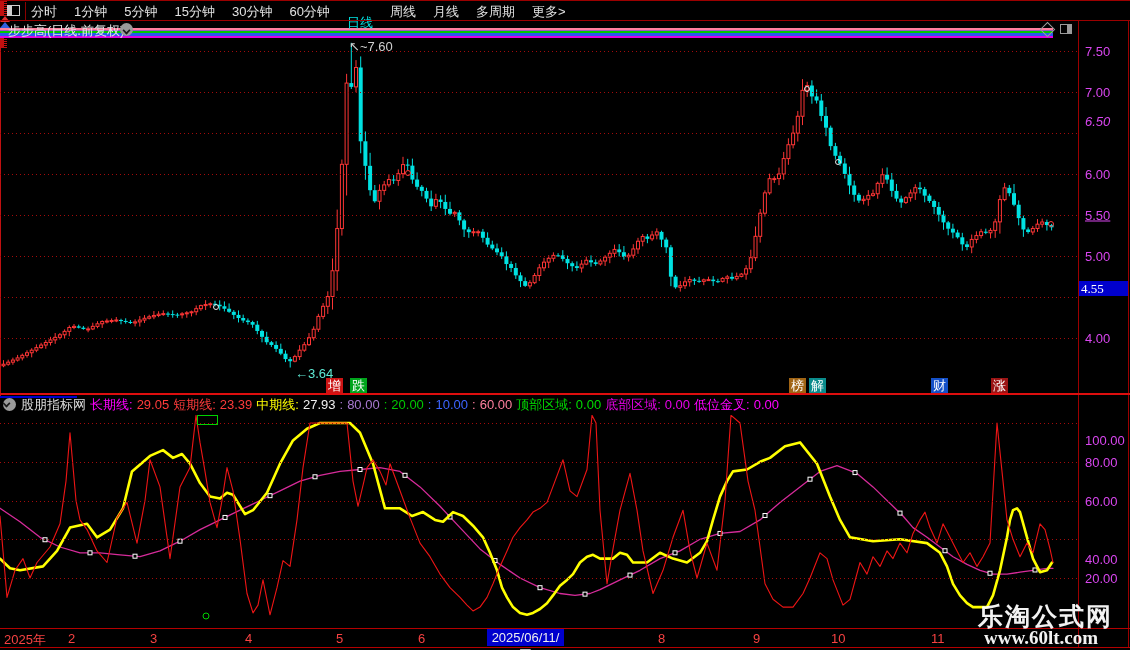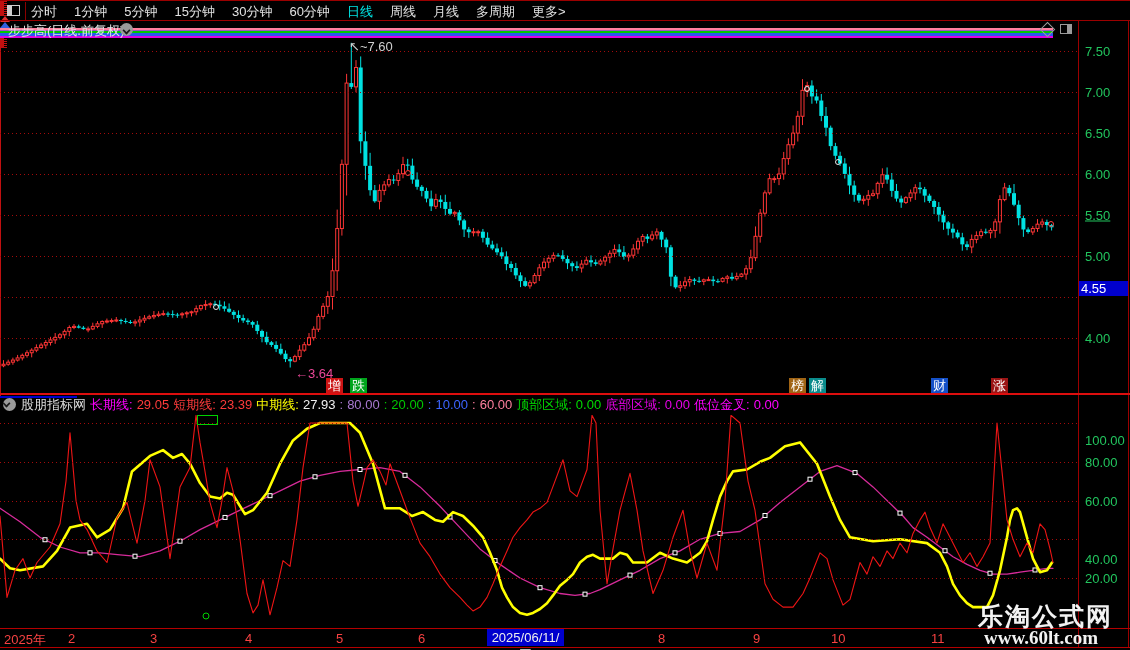--- a/index.html
+++ b/index.html
@@ -4,40 +4,40 @@
 <style>
   html,body{margin:0;padding:0;background:#000;}
   .app{position:relative;width:1130px;height:650px;background:#000;overflow:hidden;
        font-family:"Liberation Sans","DejaVu Sans",sans-serif;cursor:default;}
   .hline{position:absolute;left:0;width:1130px;}
   .vline{position:absolute;}
   
   .menubar{position:absolute;left:0;top:0;width:1130px;height:20px;border-top:1px solid #9b0000;box-sizing:border-box;}
   .menu-items{position:absolute;left:31px;top:1px;display:flex;}
   .menu-item{color:#e2e2e2;font-size:13px;line-height:19px;margin-right:17px;white-space:nowrap;}
-  .menu-item.active{color:#00e5e5;}
+  .menu-item.active{color:#00e5e5;margin-top:11px;}
   .win-icon{position:absolute;left:7px;top:4px;width:13px;height:11px;border:1px solid #cfcfcf;box-sizing:border-box;}
   .win-icon i{position:absolute;left:0;top:0;width:4px;height:9px;background:#cfcfcf;display:block;}
   .btnbar{position:absolute;right:0;top:0;height:20px;display:flex;}
   .tbtn{height:19px;line-height:19px;width:35px;text-align:center;color:#e4e4e4;font-size:12px;
         border-left:1px solid #8b0000;box-sizing:border-box;white-space:nowrap;}
   
   .titlerow{position:absolute;left:0;top:21px;width:1078px;height:16px;}
   .chart-title{position:absolute;left:8px;top:1px;color:#e4e4e4;font-size:13px;}
   .chev-circle{position:absolute;width:13px;height:13px;border-radius:50%;background:#9a9a9a;}
   .chev-circle:after{content:"";position:absolute;left:3px;top:4px;width:5px;height:5px;
       border-right:2px solid #1a1a1a;border-bottom:2px solid #1a1a1a;transform:rotate(45deg) scale(.8);}
   .diamond-icon{position:absolute;width:9px;height:9px;border:1px solid #9a9a9a;transform:rotate(45deg);}
   .panes-icon{position:absolute;width:12px;height:10px;border:1px solid #9a9a9a;box-sizing:border-box;}
   .panes-icon i{position:absolute;right:0;top:0;width:4px;height:8px;background:#9a9a9a;display:block;}
   
   .dotgrid{position:absolute;height:1px;background-image:repeating-linear-gradient(90deg,#a30b0b 0 1px,transparent 1px 4px);}
-  .axis-label{position:absolute;left:1085px;color:#22c55e;font-size:13px;transform:translateY(-50%);white-space:nowrap;}
+  .axis-label{position:absolute;left:1085px;color:#d946ef;font-size:13px;transform:translateY(-50%);white-space:nowrap;}
   .price-cursor{position:absolute;left:1079px;width:49px;height:15px;background:#0000cd;color:#fff;
-      font-size:13px;line-height:15px;padding-left:2px;box-sizing:border-box;}
+      font-size:13px;line-height:15px;padding-left:2px;box-sizing:border-box;font-family:Liberation Serif, serif;}
   
   .mini-tag{position:absolute;height:15px;line-height:15px;font-size:13px;color:#fff;padding:0 2px;}
   
   .ind-header{position:absolute;left:0;top:396px;height:17px;display:flex;align-items:center;font-size:13px;white-space:nowrap;}
   .ind-header span{margin-right:4px;}
   
   .xlabel{position:absolute;color:#f74242;font-size:13px;top:631px;white-space:nowrap;}
   .datebox{position:absolute;top:629px;height:17px;background:#0000cd;color:#eee;font-size:13px;
       line-height:17px;text-align:center;}
   .greenbox{position:absolute;border:1px solid #00d200;box-sizing:border-box;background:transparent;}
@@ -532,31 +532,31 @@
       <line x1="1051.6000000000001" y1="186.92426972582106" x2="1051.6000000000001" y2="193.5037813776161" stroke="#00e1e1" stroke-width="1"></line>
       <rect x="1049.6000000000001" y="188.03680000000006" width="4" height="2.263199999999955" fill="#00e1e1"></rect>
       <circle cx="807" cy="52" r="2.5" fill="none" stroke="#e8e8e8" stroke-width="1"></circle>
       <circle cx="838" cy="125" r="2.5" fill="none" stroke="#e8e8e8" stroke-width="1"></circle>
       <circle cx="408" cy="136" r="2.5" fill="none" stroke="#ff4040" stroke-width="1"></circle>
       <circle cx="216" cy="270" r="2.5" fill="none" stroke="#e8e8e8" stroke-width="1"></circle>
       <circle cx="1051" cy="187" r="2.5" fill="none" stroke="#ff4040" stroke-width="1"></circle>
     </svg>
   <div style="position:absolute;left:0;top:37px;" id="main-annos">
       <span style="position: absolute; left: 349px; top: 2px; color: rgb(207, 207, 207); font-size: 13px; white-space: nowrap;">↖~7.60</span>
-      <span style="position: absolute; left: 295px; top: 329px; color: #ec4899; font-size: 13px; white-space: nowrap;">←3.64</span>
+      <span style="position: absolute; left: 295px; top: 329px; color: #5eead4; font-size: 13px; white-space: nowrap;">←3.64</span>
     </div>
 
   <div id="main-tags"></div>
 
   <div class="vline" style="left:1078px;top:21px;width:1px;height:627px;background:#9b0000;"></div>
   <div class="vline" style="left:1128px;top:21px;width:1px;height:627px;background:#9b0000;"></div>
   <div id="price-axis">
       <span class="axis-label" style="top: 51px;">7.50</span>
       <span class="axis-label" style="top: 92px;">7.00</span>
-      <span class="axis-label" style="top: 133px;">6.50</span>
+      <span class="axis-label" style="top: 121px; font-style: italic;">6.50</span>
       <span class="axis-label" style="top: 174px;">6.00</span>
       <span class="axis-label" style="top: 215px; text-decoration: underline;">5.50</span>
       <span class="axis-label" style="top: 256px;">5.00</span>
       <span class="axis-label" style="top: 286px;">4.50</span>
       <span class="axis-label" style="top: 338px;">4.00</span>
     </div>
   <div class="price-cursor" style="top:281px;">4.55</div>
 
   <div class="hline" style="top:393px;height:2px;background:#dd0e0e;"></div>
 

